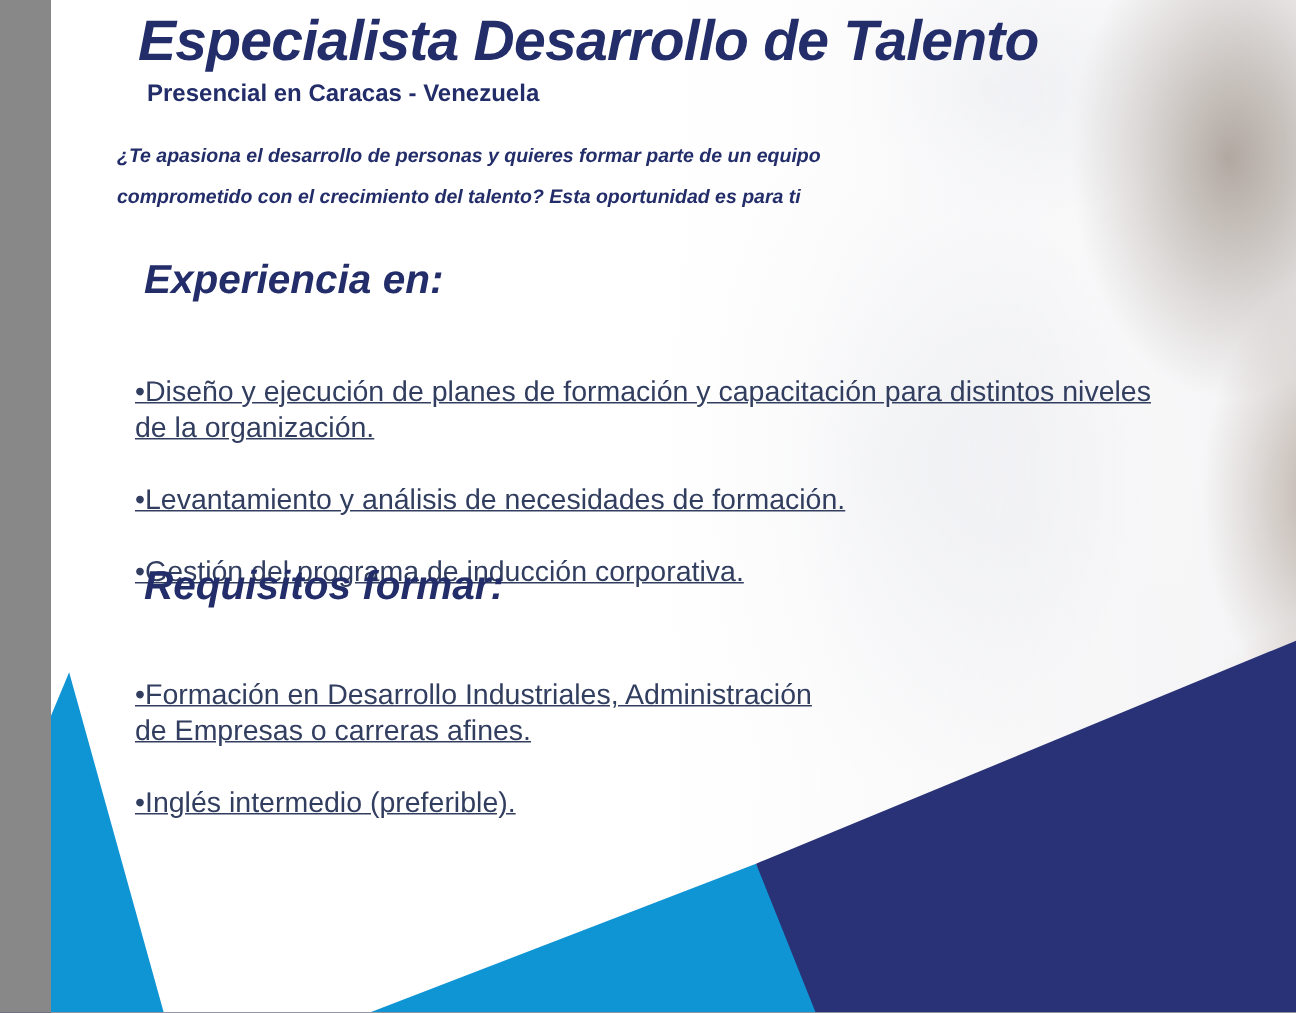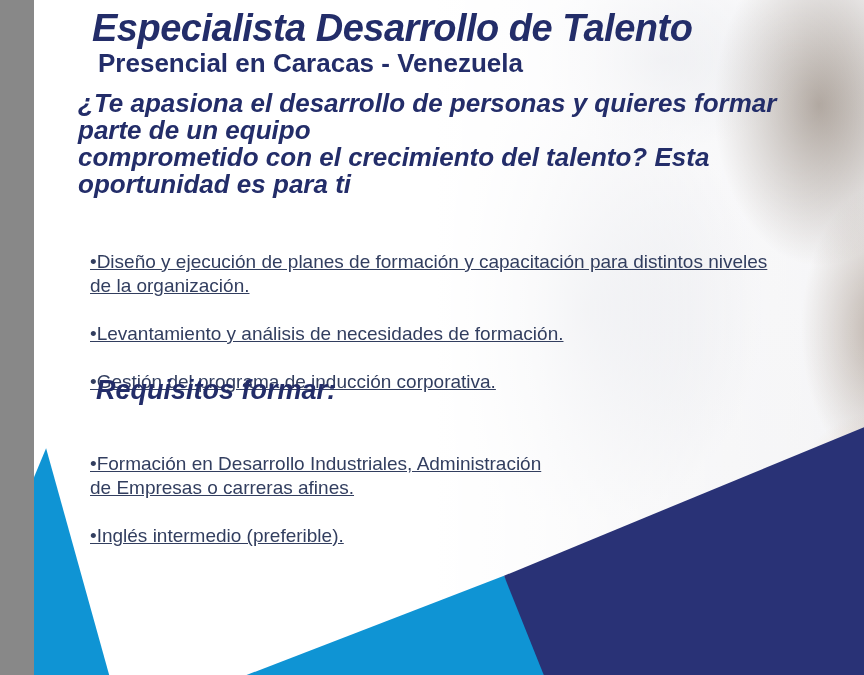--- a/index.html
+++ b/index.html
@@ -47,27 +47,27 @@
   
   .txt{position:absolute;z-index:4;white-space:pre-line;}
   .job-title{
     left:58px;top:6px;width:760px;
     font-size:38px;line-height:44px;
     font-weight:bold;font-style:italic;
     color:var(--navy,#232d69);letter-spacing:-0.5px;
   }
   .job-subtitle{
     left:64px;top:50px;width:600px;
-    font-size:26px;line-height:26px;
+    font-size:16px;line-height:26px;
     font-weight:bold;
     color:var(--navy,#232d69);
   }
   .intro{
     left:44px;top:90px;width:760px;
-    font-size:26px;line-height:27px;
+    font-size:13px;line-height:27px;
     font-weight:bold;font-style:italic;
     color:var(--navy,#232d69);
   }
   .section-heading{
     font-size:27px;line-height:32px;
     font-weight:bold;font-style:italic;
     color:var(--navy,#232d69);
   }
   .heading-exp{left:62px;top:170px;width:400px;}
   .heading-req{left:62px;top:374px;width:400px;}
@@ -90,20 +90,21 @@
 
   <div class="shape shape-cyan-left"></div>
   <div class="shape shape-cyan-main"></div>
   <div class="shape shape-navy"></div>
 
   <div class="txt job-title">Especialista Desarrollo de Talento</div>
   <div class="txt job-subtitle">Presencial en Caracas - Venezuela</div>
   <div class="txt intro">¿Te apasiona el desarrollo de personas y quieres formar parte de un equipo
 comprometido con el crecimiento del talento? Esta oportunidad es para ti</div>
 
+  <div class="txt section-heading heading-exp">Experiencia en:</div>
   <ul class="txt bullet-list list-exp">
     <li>•Diseño y ejecución de planes de formación y capacitación para distintos niveles
 de la organización.</li>
     <li>•Levantamiento y análisis de necesidades de formación.</li>
     <li>•Gestión del programa de inducción corporativa.</li>
   </ul>
 
   <div class="txt section-heading heading-req">Requisitos formar:</div>
   <ul class="txt bullet-list list-req">
     <li>•Formación en Desarrollo Industriales, Administración

